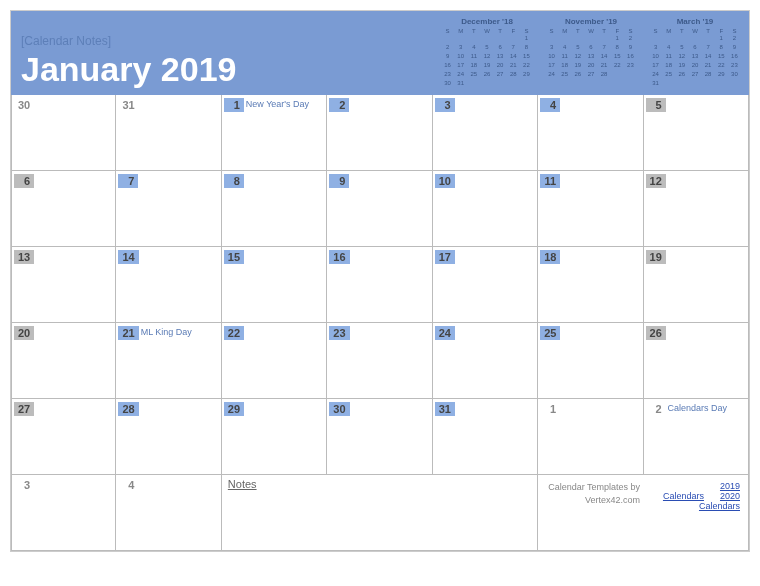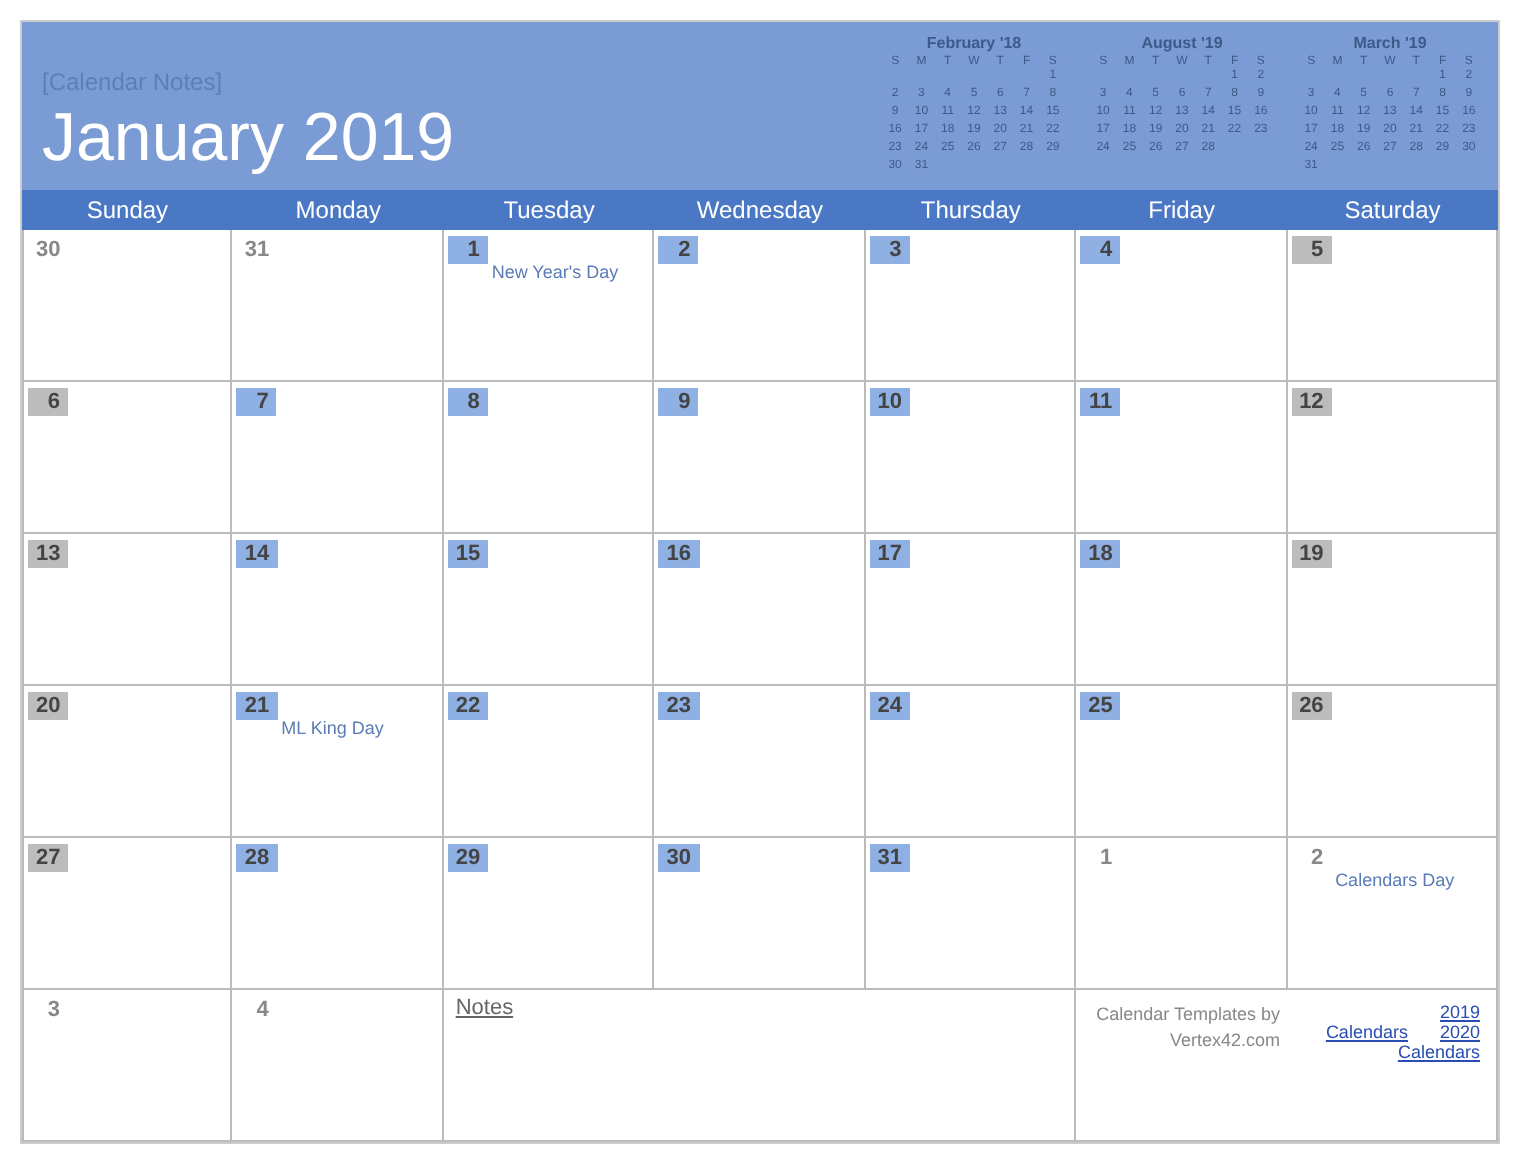--- a/index.html
+++ b/index.html
@@ -7,21 +7,21 @@
   .calendar { width: 740px; border: 1px solid #ccc; }
   .header {
     background: #7a9bd3;
     height: 84px;
     position: relative;
     display: flex;
     align-items: flex-end;
   }
   .title-block { padding: 0 0 6px 10px; }
   .calendar-title-label { color: #5d7fb8; font-size: 12px; display: block; margin-bottom: 2px; }
-  .main-title { color: #fff; font-size: 34px; font-weight: normal; font-family: Arial, sans-serif; }
+  .main-title { color: #fff; font-size: 34px; font-weight: bold; font-family: Arial, sans-serif; }
   .mini-cals {
     position: absolute;
     top: 6px;
     right: 8px;
     display: flex;
     gap: 12px;
   }
   .mini-cal { width: 92px; }
   .mini-title { text-align: center; font-size: 8px; color: #3d5a8a; margin-bottom: 2px; font-weight: bold; }
   .mini-dow { display: flex; }
@@ -49,41 +49,41 @@
     font-weight: bold;
   }
   .daynum.in-month { background: #8fb0e3; color: #444; }
   .daynum.weekend.in-month { background: #bcbcbc; }
   .daynum.out-month { color: #888; }
   .event {
     font-size: 9px;
     color: #5a7bb5;
     display: inline-block;
     vertical-align: top;
-    margin-top: 16px;
+    margin-top: 4px;
   }
   .notes-cell { grid-column: span 3; }
   .notes-label { font-size: 11px; color: #666; padding: 3px 6px; text-decoration: underline; }
   .credits-cell { grid-column: span 2; text-align: right; padding: 6px 8px; display:flex; flex-direction:row; justify-content:space-between;}
   .credits-top { font-size: 9px; color: #888; line-height: 1.4; }
   .credits-bottom { font-size: 9px; }
   .credits-bottom a { color: #2a4db3; text-decoration: underline; margin-left: 16px; cursor: pointer; }
 </style>
 </head>
 <body>
 
 <div class="calendar">
   <div class="header">
     <div class="title-block">
       <span class="calendar-title-label">[Calendar Notes]</span>
       <div class="main-title">January 2019</div>
     </div>
     <div class="mini-cals">
         <div class="mini-cal">
-          <div class="mini-title">February '18</div>
+          <div class="mini-title">December '18</div>
           <div class="mini-dow">
             <span>S</span>
             <span>M</span>
             <span>T</span>
             <span>W</span>
             <span>T</span>
             <span>F</span>
             <span>S</span>
           </div>
           <div class="mini-grid">
@@ -120,21 +120,21 @@
             <span>25</span>
             <span>26</span>
             <span>27</span>
             <span>28</span>
             <span>29</span>
             <span>30</span>
             <span>31</span>
           </div>
         </div>
         <div class="mini-cal">
-          <div class="mini-title">August '19</div>
+          <div class="mini-title">November '19</div>
           <div class="mini-dow">
             <span>S</span>
             <span>M</span>
             <span>T</span>
             <span>W</span>
             <span>T</span>
             <span>F</span>
             <span>S</span>
           </div>
           <div class="mini-grid">
@@ -218,29 +218,20 @@
             <span>26</span>
             <span>27</span>
             <span>28</span>
             <span>29</span>
             <span>30</span>
             <span>31</span>
           </div>
         </div>
       </div>
   </div>
-  <div class="dow-row">
-      <div>Sunday</div>
-      <div>Monday</div>
-      <div>Tuesday</div>
-      <div>Wednesday</div>
-      <div>Thursday</div>
-      <div>Friday</div>
-      <div>Saturday</div>
-    </div>
   <div class="grid">
       <div class="cell"><span class="daynum out-month">30</span></div>
       <div class="cell"><span class="daynum out-month">31</span></div>
       <div class="cell"><span class="daynum in-month">1</span><span class="event">New Year's Day</span></div>
       <div class="cell"><span class="daynum in-month">2</span></div>
       <div class="cell"><span class="daynum in-month">3</span></div>
       <div class="cell"><span class="daynum in-month">4</span></div>
       <div class="cell"><span class="daynum in-month weekend">5</span></div>
       <div class="cell"><span class="daynum in-month weekend">6</span></div>
       <div class="cell"><span class="daynum in-month">7</span></div>

